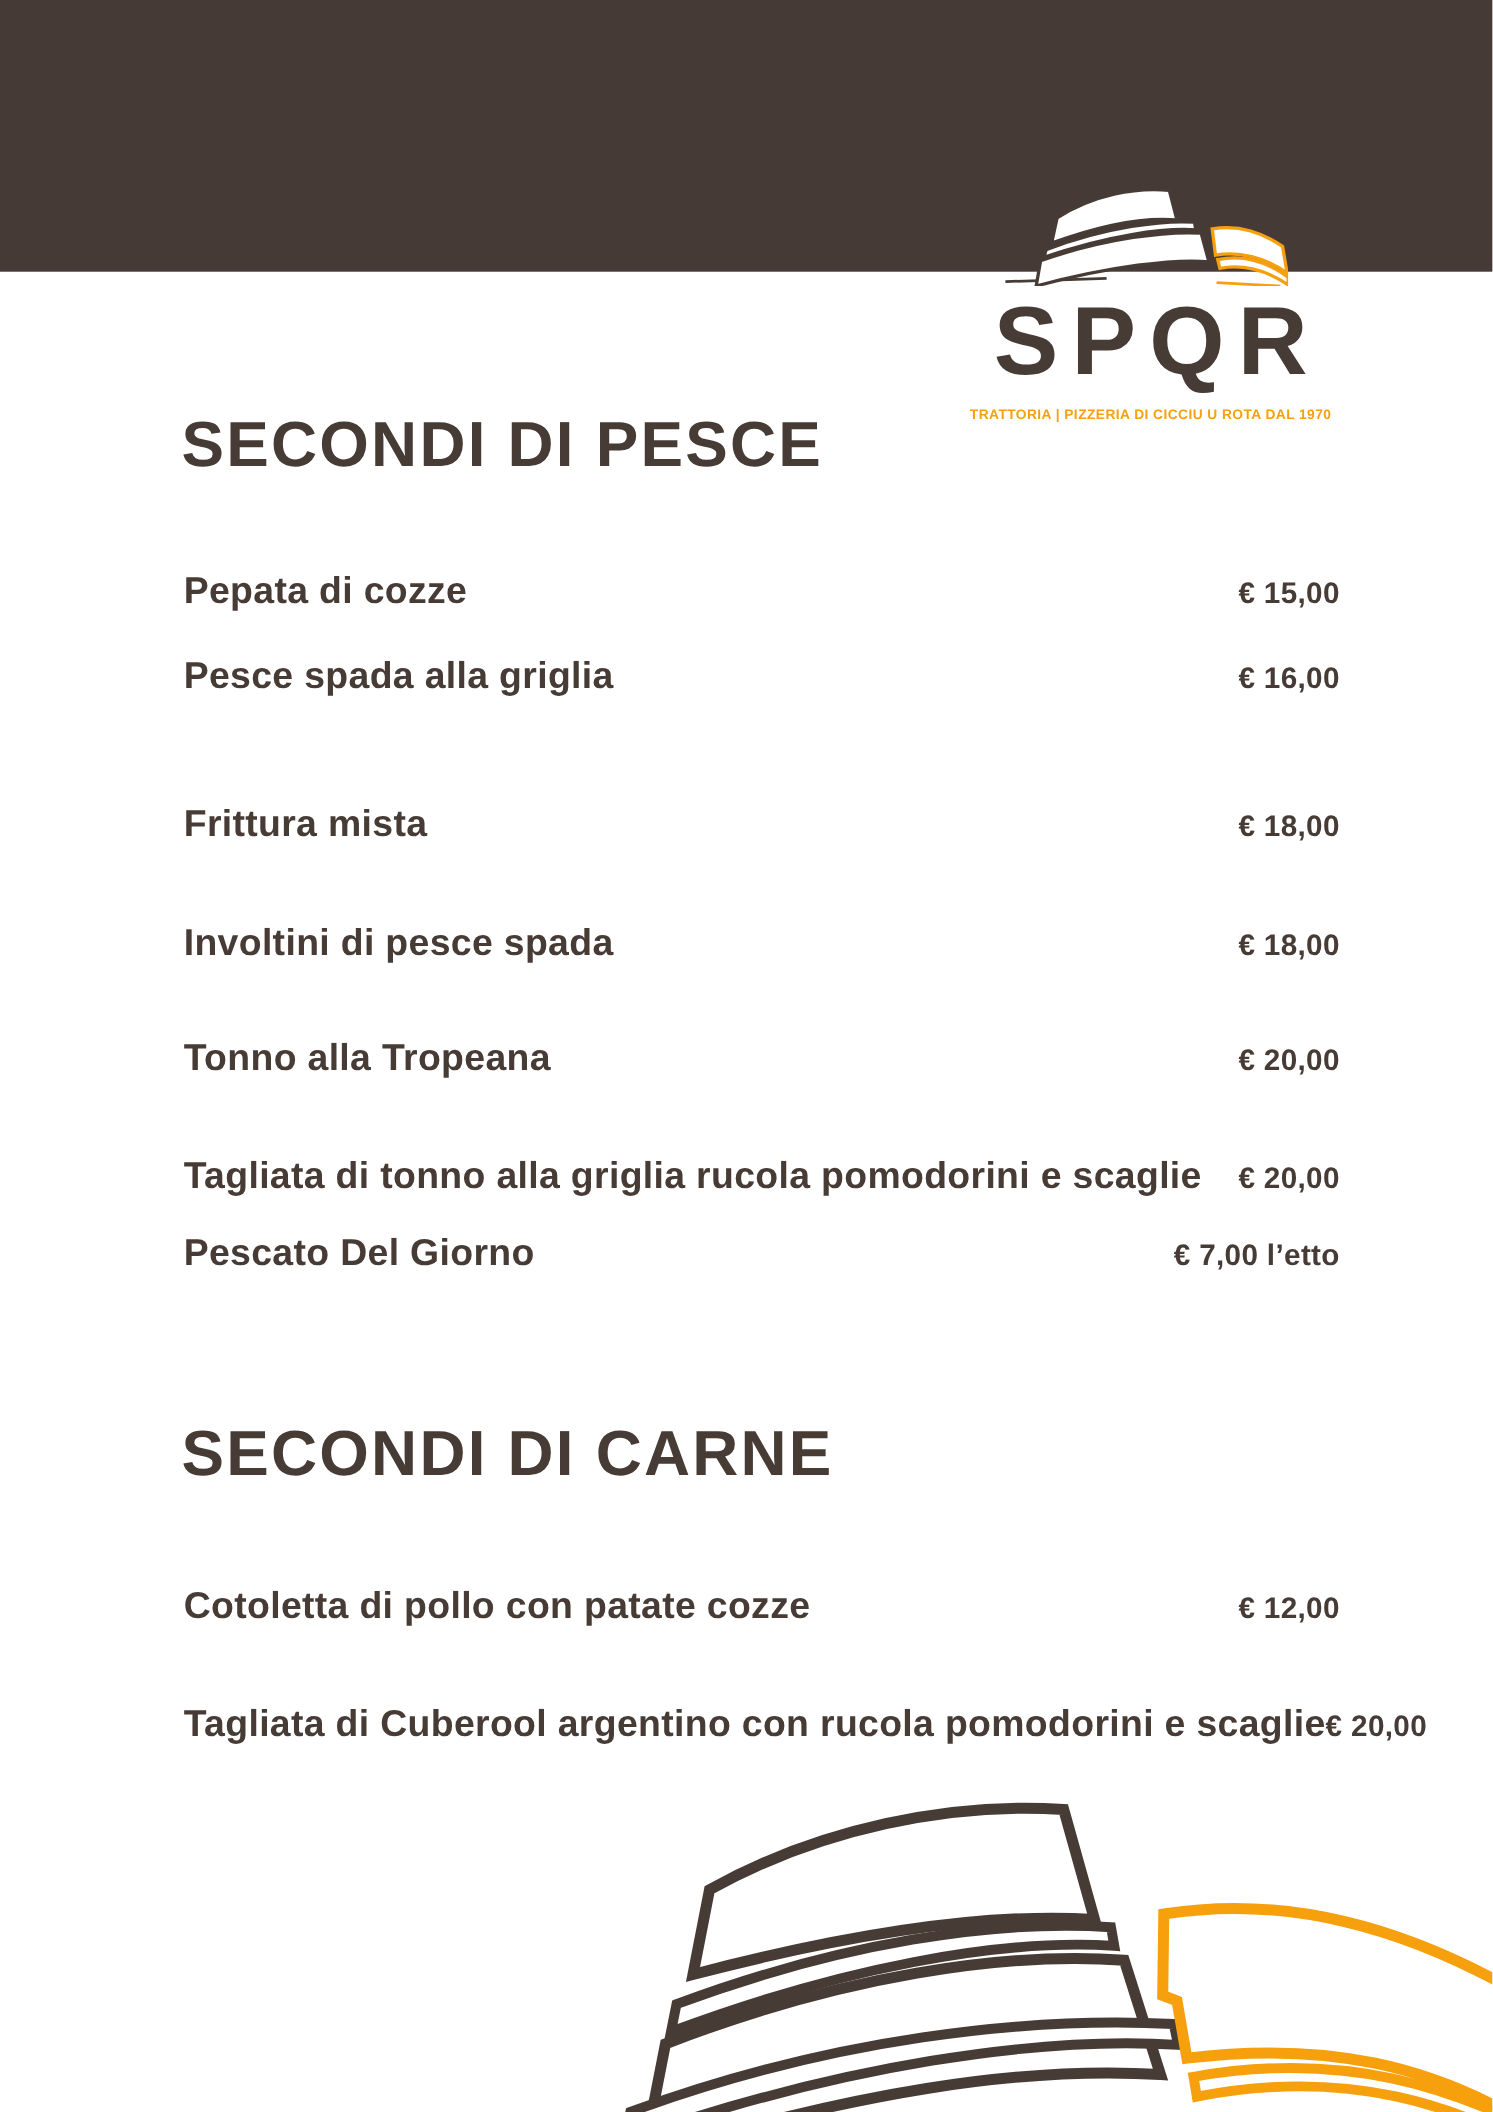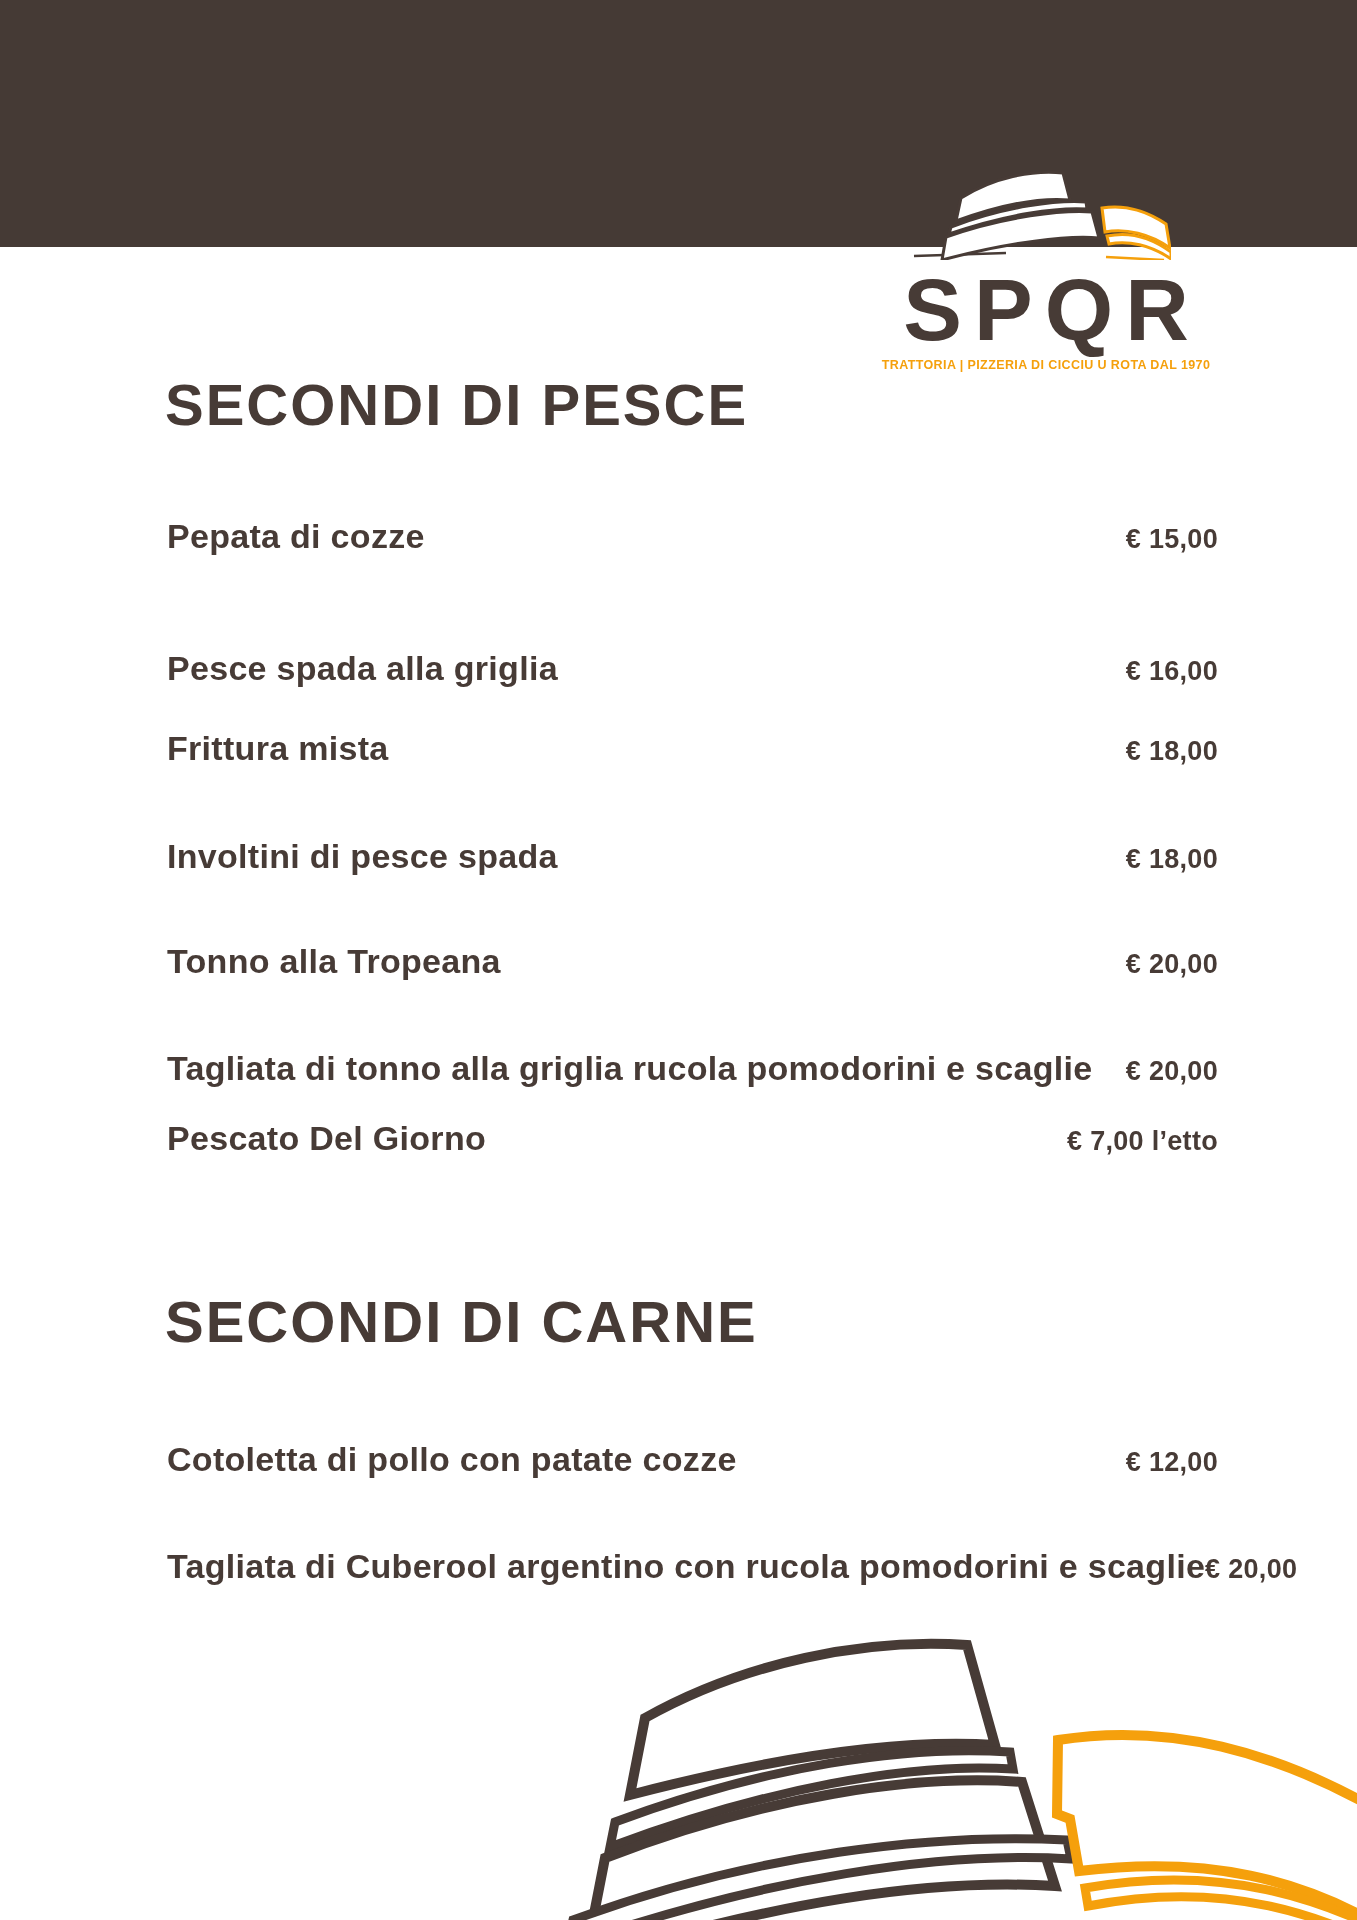--- a/index.html
+++ b/index.html
@@ -26,21 +26,21 @@
     display:flex;flex-direction:column;align-items:center;
   }
   .logo-art{display:block;margin-right:16px;}
   .logo-word{
     margin-top:6px;
     font-size:88px;font-weight:bold;line-height:1;
     letter-spacing:12px;margin-right:-12px;
     color:var(--dark);white-space:nowrap;
   }
   .logo-tag{
-    margin-top:4px;
+    margin-top:16px;
     font-size:12.5px;font-weight:bold;letter-spacing:0.4px;
     color:var(--orange);white-space:nowrap;
   }
   .sec-title{
     position:absolute;left:165px;
     font-size:58px;font-weight:bold;letter-spacing:2px;
     color:var(--dark);white-space:nowrap;line-height:1.2;
   }
   .t1{top:370px;}
   .t2{top:1287px;}
@@ -86,21 +86,21 @@
     <div class="logo-word">SPQR</div>
     <div class="logo-tag">TRATTORIA | PIZZERIA DI CICCIU U ROTA DAL 1970</div>
   </div>
 
   <h1 class="sec-title t1">SECONDI DI PESCE</h1>
 
   <div class="row" style="top:498px">
     <span class="dish">Pepata di cozze</span>
     <span class="price">€ 15,00</span>
   </div>
-  <div class="row" style="top:630px">
+  <div class="row" style="top:575px">
     <span class="dish">Pesce spada alla griglia</span>
     <span class="price">€ 16,00</span>
   </div>
   <div class="row" style="top:710px">
     <span class="dish">Frittura mista</span>
     <span class="price">€ 18,00</span>
   </div>
   <div class="row" style="top:818px">
     <span class="dish">Involtini di pesce spada</span>
     <span class="price">€ 18,00</span>

